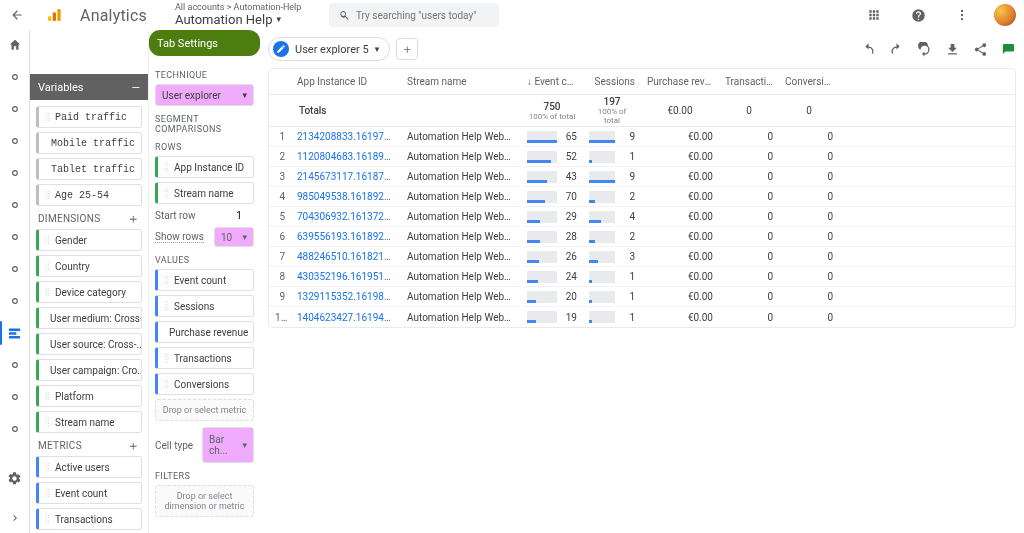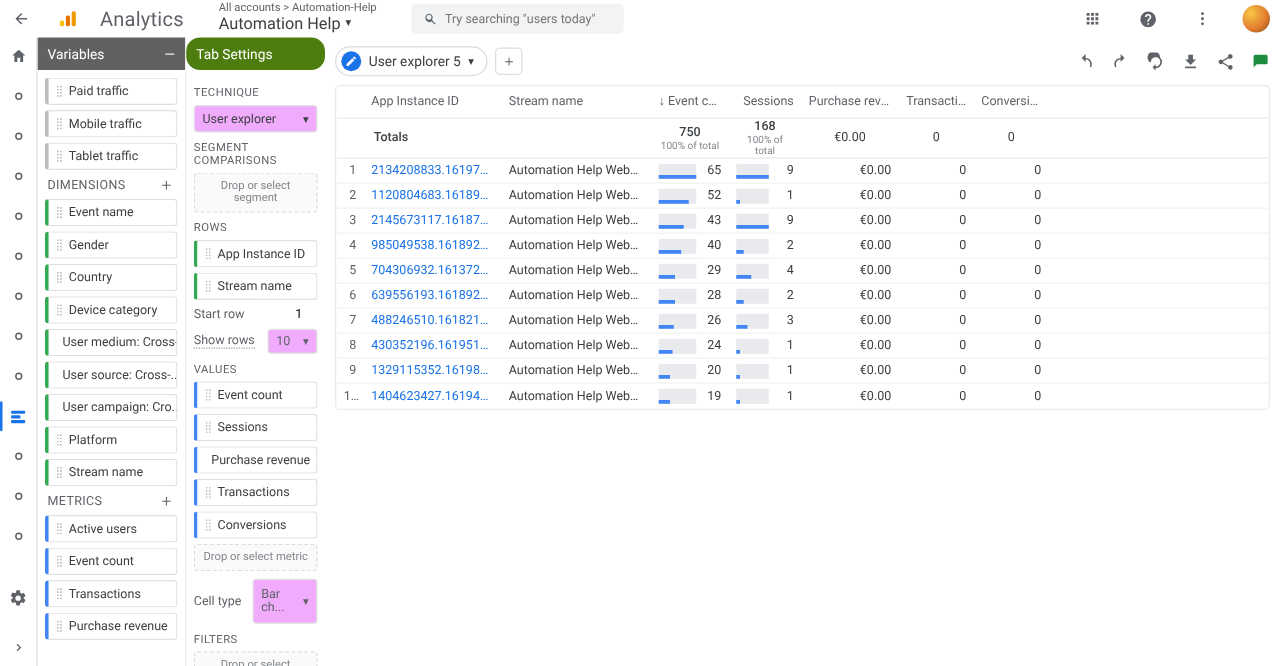--- a/index.html
+++ b/index.html
@@ -25,32 +25,32 @@
   .main { display: flex; height: calc(100% - 30px); }
   .leftrail { width: 30px; border-right: 1px solid #e0e0e0; padding-top: 6px; display: flex; flex-direction: column; align-items: center; gap: 14px; position: relative; }
   .rail-icon { width: 18px; height: 18px; color: #5f6368; display:flex; align-items:center; justify-content:center; cursor:pointer;}
   .rail-icon.active { color: #1a73e8; position: relative; }
   .rail-icon.active::after { content:""; position:absolute; left:-6px; top:-3px; bottom:-3px; width:2px; background:#1a73e8; border-radius:2px; }
   .rail-settings { margin-top: auto; margin-bottom: 8px; }
   .rail-expand { margin-bottom: 6px; }
 
   
   .panel { background: #fff; }
-  .panel.vars { width: 118px; padding-top: 0; }
+  .panel.vars { width: 118px; padding-top: 0; margin-top: 44px; }
   .panel-head { height: 26px; background: #616161; color: #fff; font-size: 11px;
                 display: flex; align-items: center; padding: 0 8px; justify-content: space-between; }
   .panel-head.light { background: #4d7c0f; border-radius: 11px; }
   .panel-body { padding: 6px 6px 0 6px; font-size: 10px; }
   .chip { border: 1px solid #e0e0e0; border-radius: 3px; height: 22px; margin-bottom: 4px;
           display: flex; align-items: center; padding: 0 6px; font-size: 10px; color: #3c4043;
           background:#fff; cursor: grab; overflow: hidden; white-space: nowrap; text-overflow: ellipsis; }
   .chip::before { content:""; display:inline-block; width:5px; height:10px; margin-right:5px;
                   background-image: radial-gradient(#bdbdbd 35%, transparent 36%);
                   background-size: 2.5px 2.5px; }
-  .chip.seg { border-left: 3px solid #bdbdbd; }
+  .chip.seg { border-left: 3px solid #bdbdbd; font-family: Liberation Mono, monospace; }
   .chip.dim { border-left: 3px solid #34a853; }
   .chip.met { border-left: 3px solid #4285f4; }
   .subhead { font-size: 10px; color: #5f6368; margin: 6px 0 4px; display:flex; justify-content:space-between; align-items:center; padding: 0 2px; text-transform: uppercase; letter-spacing: 0.3px;}
   .subhead .plus { color:#5f6368; cursor:pointer; font-size:13px; line-height:1;}
 
   
   .panel.settings { width: 112px; border-left: 1px solid #eee; }
   .section-title { font-size: 9px; color: #5f6368; text-transform: uppercase; letter-spacing: 0.4px; margin: 8px 0 4px; }
   .select { border: 1px solid #e0e0e0; border-radius: 3px; height: 22px; display:flex; align-items:center;
             justify-content:space-between; padding: 0 6px; font-size: 10px; background:#f0abfc; cursor:pointer; }
@@ -230,28 +230,28 @@
 
   <div class="panel vars">
     <div class="panel-head">
       <span>Variables</span>
       <span style="cursor:pointer;">—</span>
     </div>
     <div class="panel-body" id="segments-body">
         <div class="chip seg">Paid traffic</div>
         <div class="chip seg">Mobile traffic</div>
         <div class="chip seg">Tablet traffic</div>
+        <div class="chip seg">Age 25-54</div>
       </div>
     <div class="panel-body" style="padding-top:0;">
       <div class="subhead">
           <span>DIMENSIONS</span>
           <span class="plus">＋</span>
         </div>
       <div id="dims-body">
-          <div class="chip dim">Event name</div>
           <div class="chip dim">Gender</div>
           <div class="chip dim">Country</div>
           <div class="chip dim">Device category</div>
           <div class="chip dim">User medium: Cross-...</div>
           <div class="chip dim">User source: Cross-...</div>
           <div class="chip dim">User campaign: Cro...</div>
           <div class="chip dim">Platform</div>
           <div class="chip dim">Stream name</div>
         </div>
       <div class="subhead">
@@ -272,21 +272,20 @@
       <span>Tab Settings</span>
     </div>
     <div class="panel-body">
       <div class="section-title">TECHNIQUE</div>
       <div class="select">
         <span>User explorer</span>
           <span class="chev">▾</span>
       </div>
 
       <div class="section-title">SEGMENT COMPARISONS</div>
-      <div class="dropzone">Drop or select segment</div>
 
       <div class="section-title">ROWS</div>
       <div id="rows-body">
           <div class="chip settings-chip">App Instance ID</div>
           <div class="chip settings-chip">Stream name</div>
         </div>
       <div class="row-inline">
         <span>Start row</span>
         <input value="1" style="">
       </div>
@@ -379,21 +378,21 @@
           <div class="th r">Transactions</div>
           <div class="th r">Conversions</div>
         </div>
       <div class="totals">
         <div class="label">Totals</div>
         <div class="cell">
             <div style="font-weight:500;">750</div>
             <div class="sub">100% of total</div>
           </div>
         <div class="cell">
-            <div style="font-weight:500;">168</div>
+            <div style="font-weight:500;">197</div>
             <div class="sub">100% of total</div>
           </div>
         <div class="cell">€0.00</div>
         <div class="cell">0</div>
         <div class="cell">0</div>
       </div>
       <div id="tbody">
           <div class="trow">
             <div class="td idx">1</div>
             <div class="td link">2134208833.1619799528</div>
@@ -455,21 +454,21 @@
             <div class="td r">0</div>
           </div>
           <div class="trow">
             <div class="td idx">4</div>
             <div class="td link">985049538.1618925742</div>
             <div class="td">Automation Help Website</div>
             <div class="barcell">
               <div class="bar-bg">
                 <div class="bar-fg" style="width:61.53846153846154%"></div>
               </div>
-              <span class="bar-val">40</span>
+              <span class="bar-val">70</span>
             </div>
             <div class="barcell">
               <div class="bar-bg">
                 <div class="bar-fg" style="width:22.22222222222222%"></div>
               </div>
               <span class="bar-val">2</span>
             </div>
             <div class="td r">€0.00</div>
             <div class="td r">0</div>
             <div class="td r">0</div>

